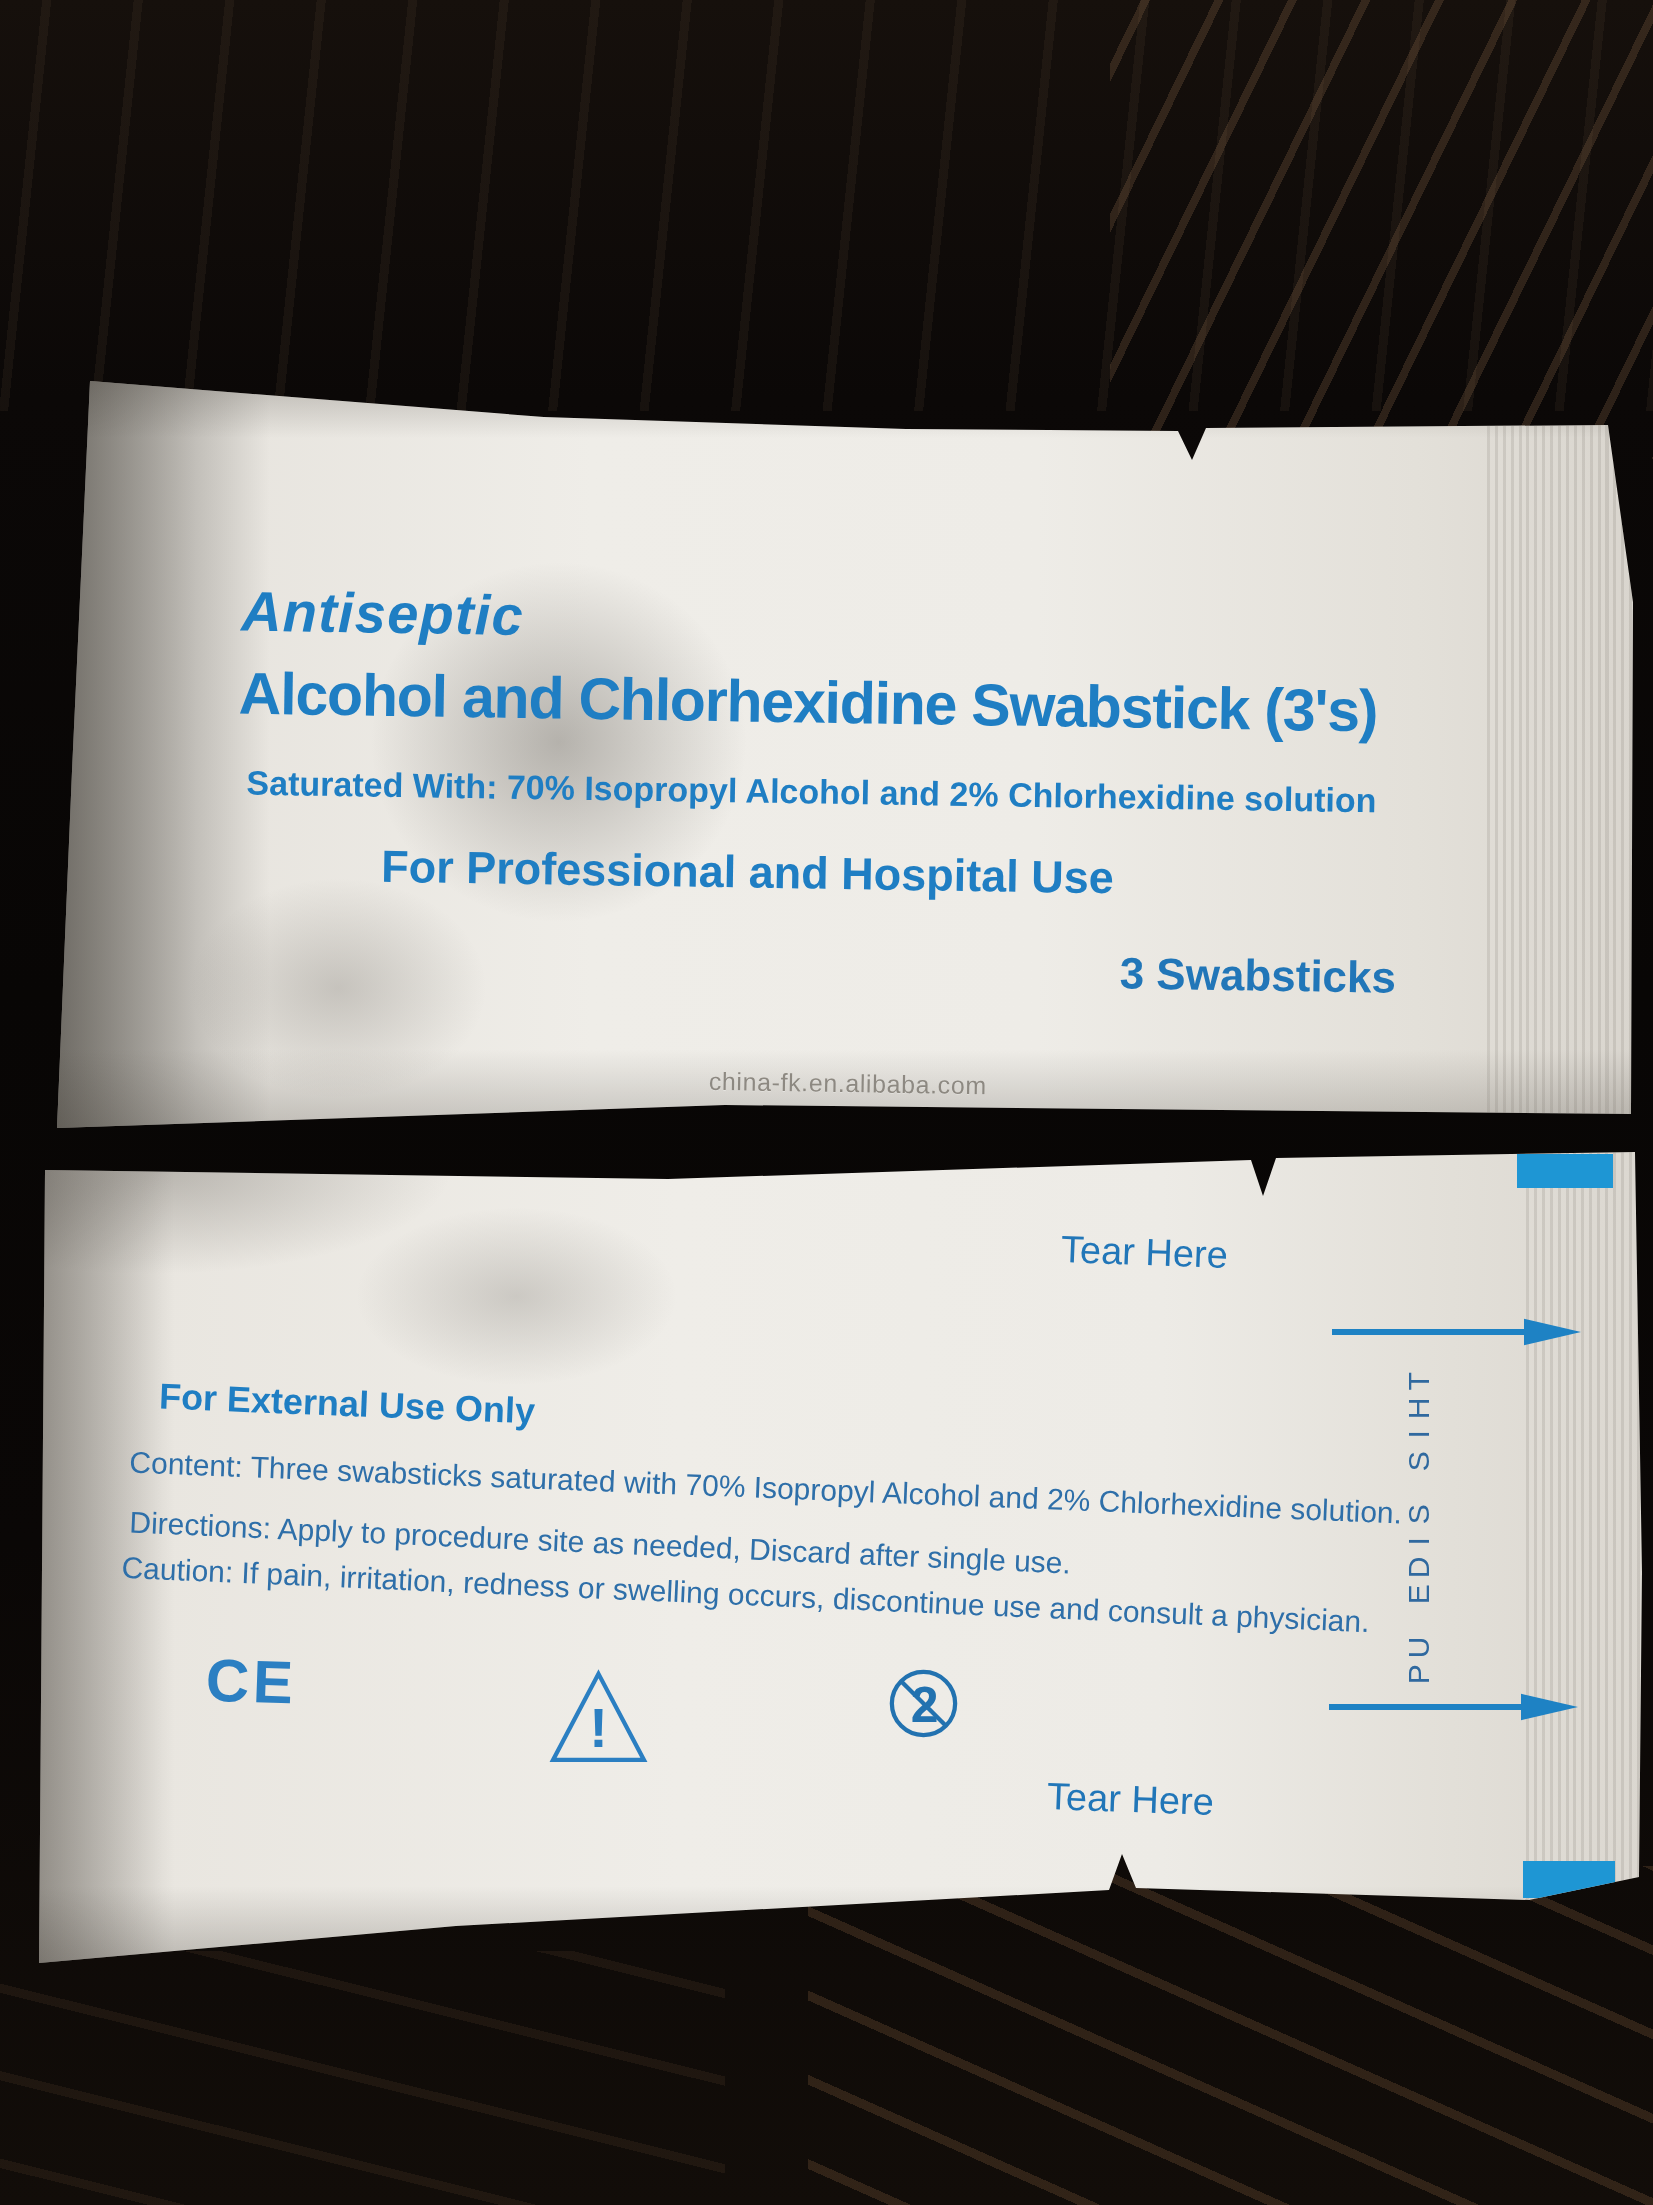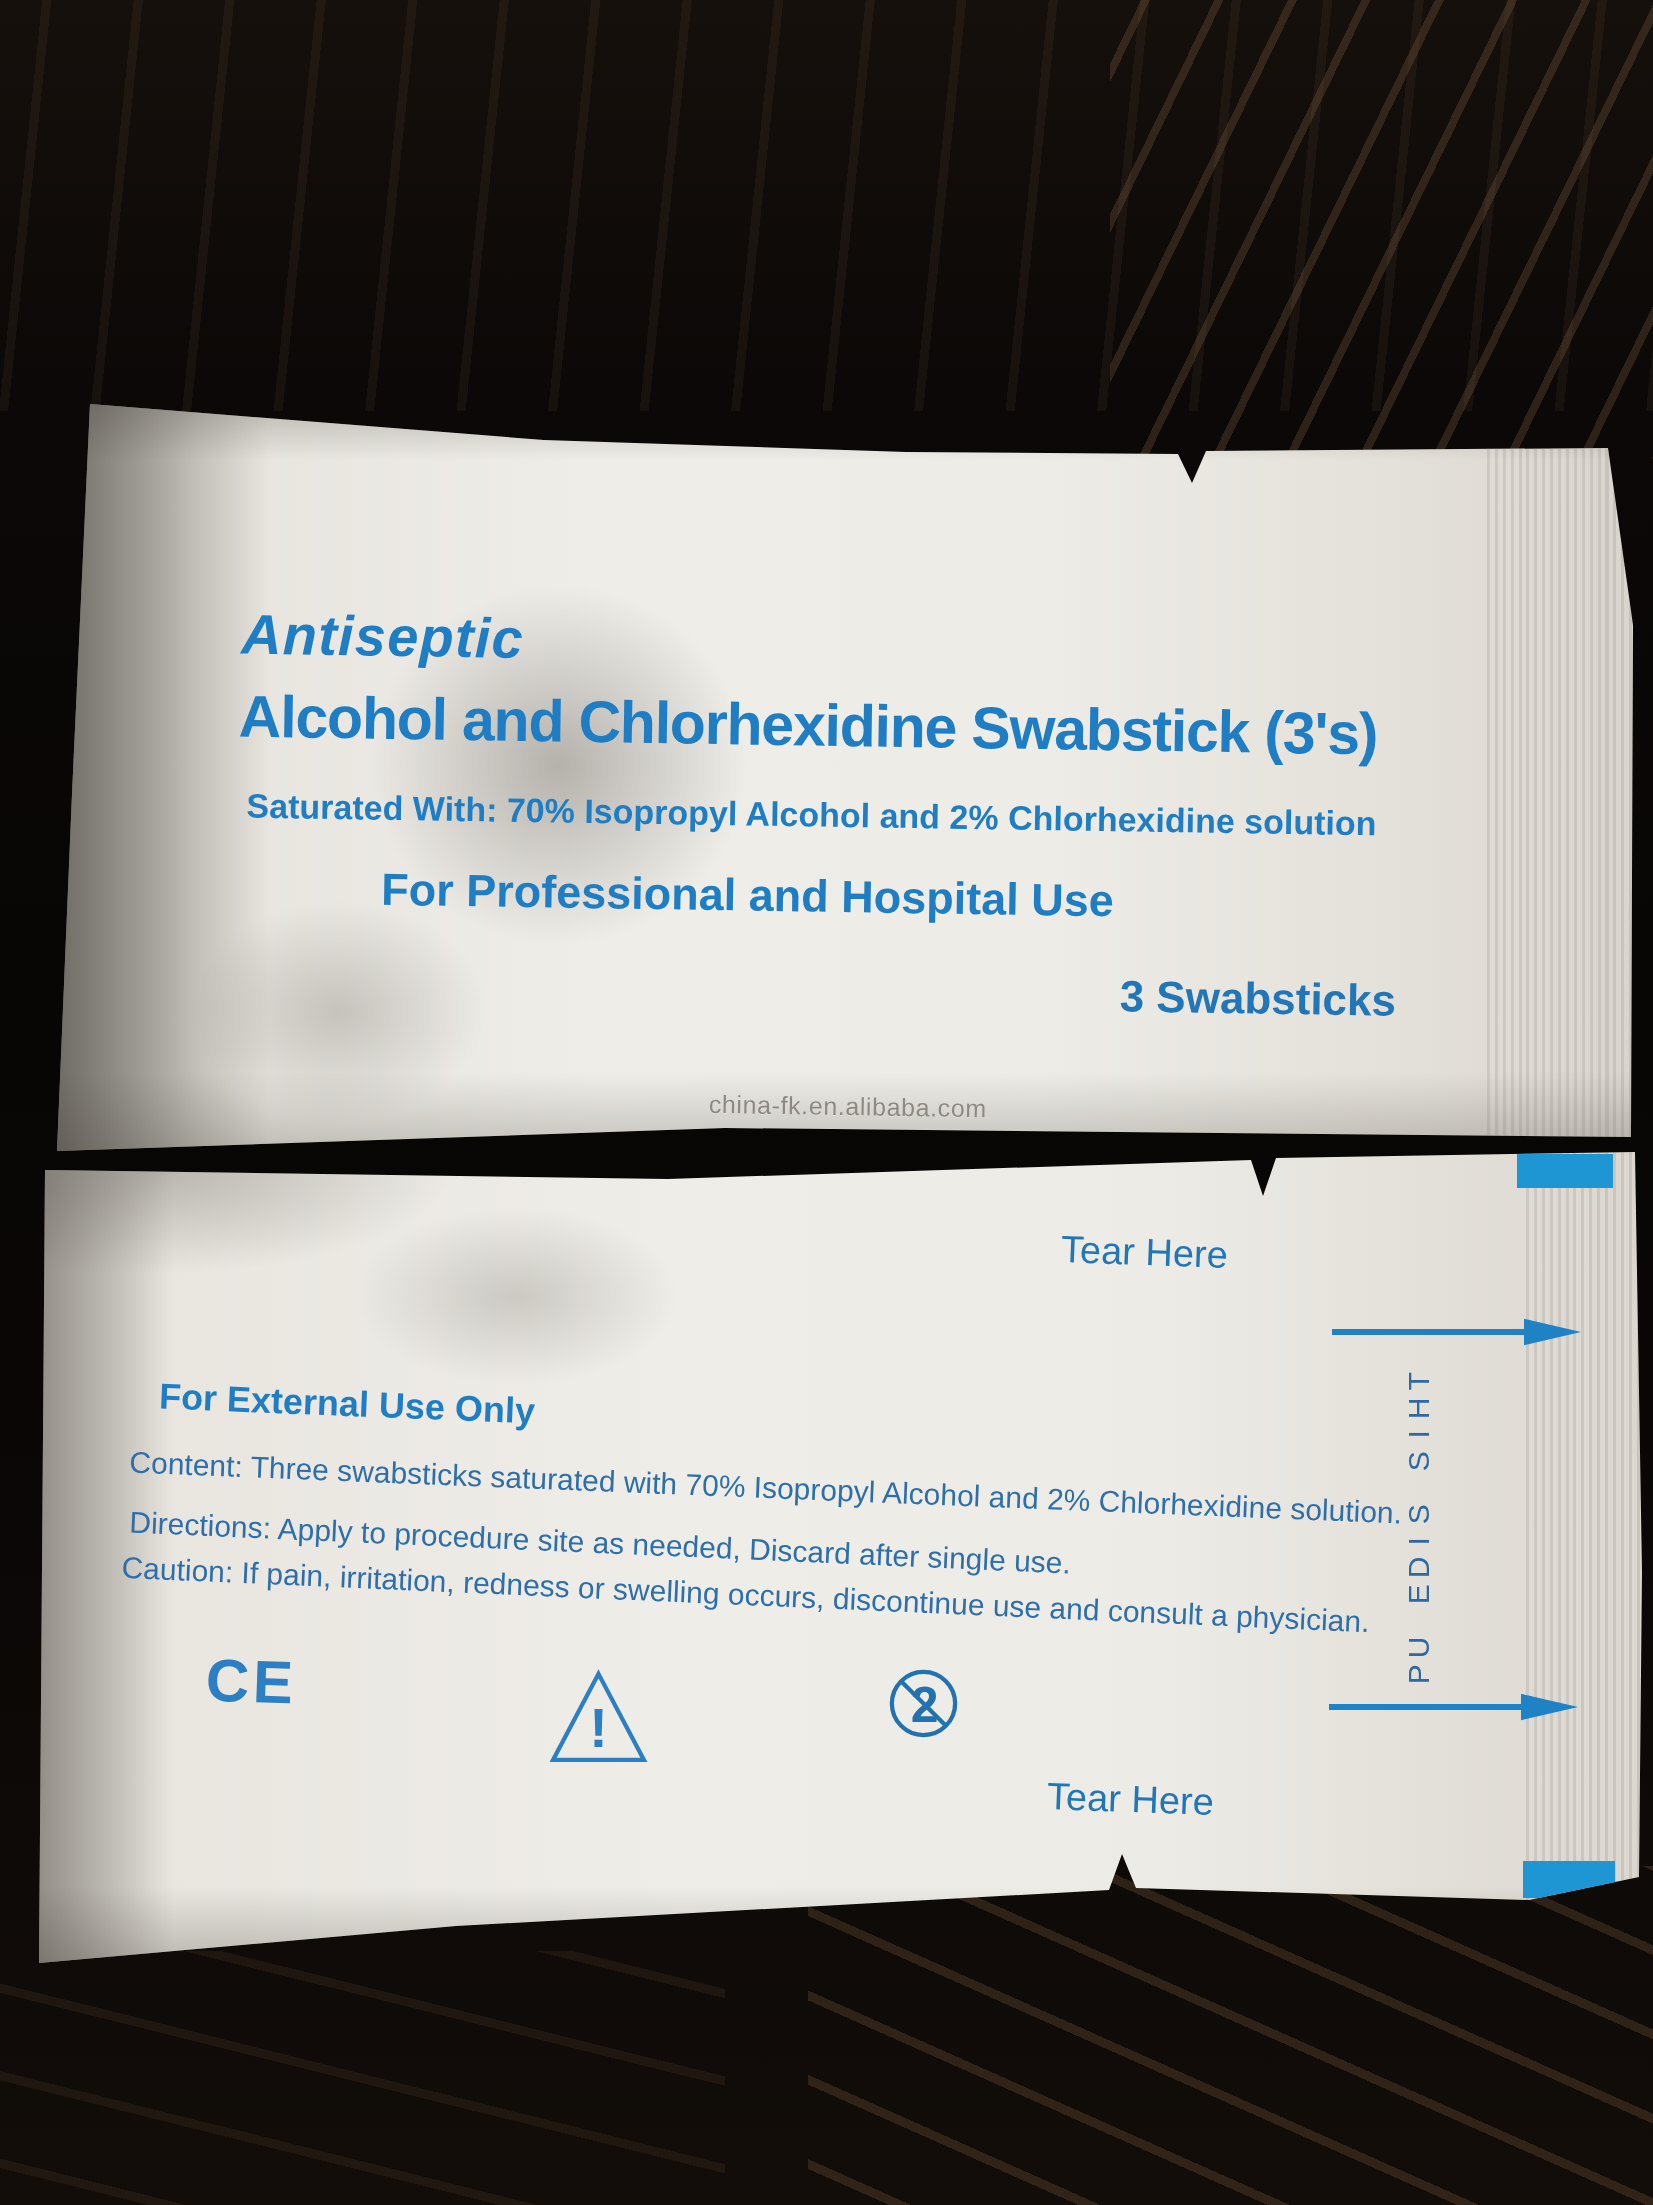--- a/index.html
+++ b/index.html
@@ -26,21 +26,21 @@
       linear-gradient(to right,#c8c4bc 0%,#e7e4de 9%,#efede8 34%,#eeece7 62%,#e3e0d9 86%,#d9d5ce 100%);}
   .shade{position:absolute;pointer-events:none;}
   .crimp{position:absolute;top:0;bottom:0;
     background:repeating-linear-gradient(90deg,rgba(110,104,95,.17) 0 3px,rgba(255,255,255,0) 3px 7.9px);}
   .blue-strip{position:absolute;background:#1e96d4;}
 
   .blue-bold{color:#1f7ec3;font-weight:bold;}
   .txt{position:absolute;white-space:nowrap;}
 
   
-  #top-packet{left:54px;top:395px;width:1584px;height:768px;
+  #top-packet{left:54px;top:372px;width:1584px;height:768px;
     clip-path:polygon(36px 9px,490px 45px,852px 57px,1124px 59px,1138px 88px,1152px 56px,
                       1554px 53px,1579px 230px,1577px 742px,671px 733px,3px 756px,18px 399px);}
   .tp-shadow-left{left:0;top:0;bottom:0;width:254px;
     background:linear-gradient(to right,rgba(35,32,27,.55),rgba(35,32,27,0) 85%);}
   .tp-pillow{left:260px;top:109px;width:544px;height:544px;
     background:radial-gradient(ellipse 48% 46% at 45% 48%,rgba(70,65,58,.34),rgba(70,65,58,0) 72%);}
   .tp-pillow2{left:73px;top:459px;width:423px;height:314px;
     background:radial-gradient(ellipse 50% 50% at 50% 50%,rgba(70,65,58,.22),rgba(70,65,58,0) 70%);}
   .tp-bottom-shade{left:0;bottom:0;width:100%;height:91px;
     background:linear-gradient(to top,rgba(60,55,48,.28),rgba(60,55,48,0));}

